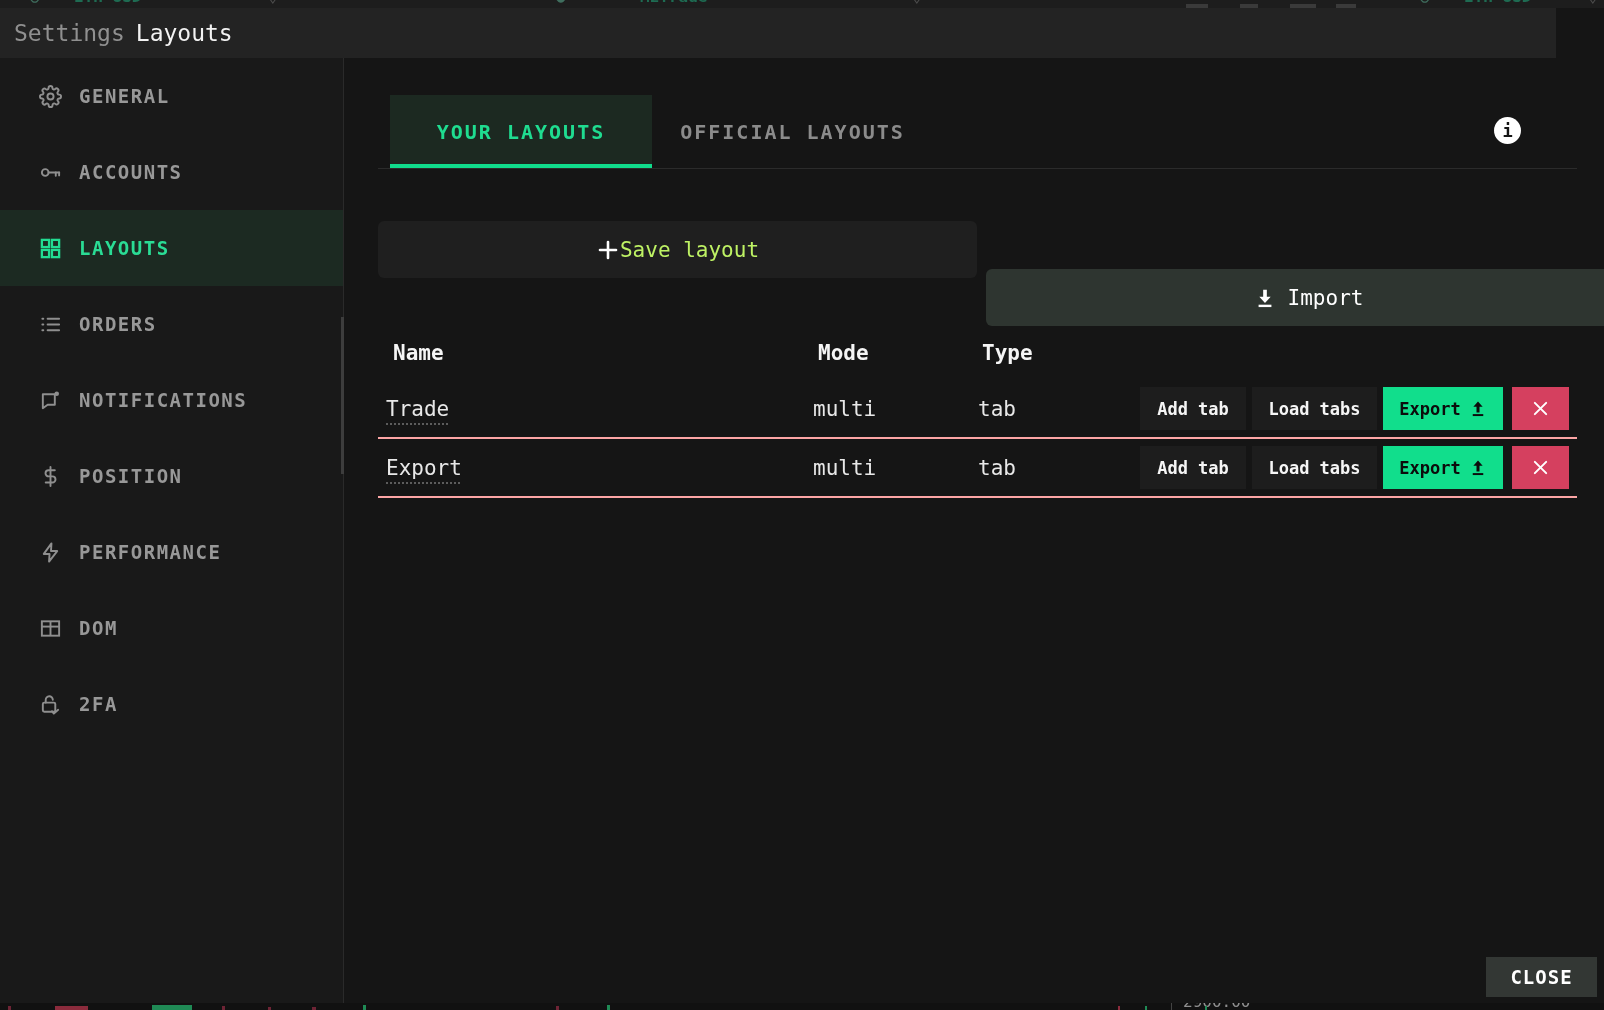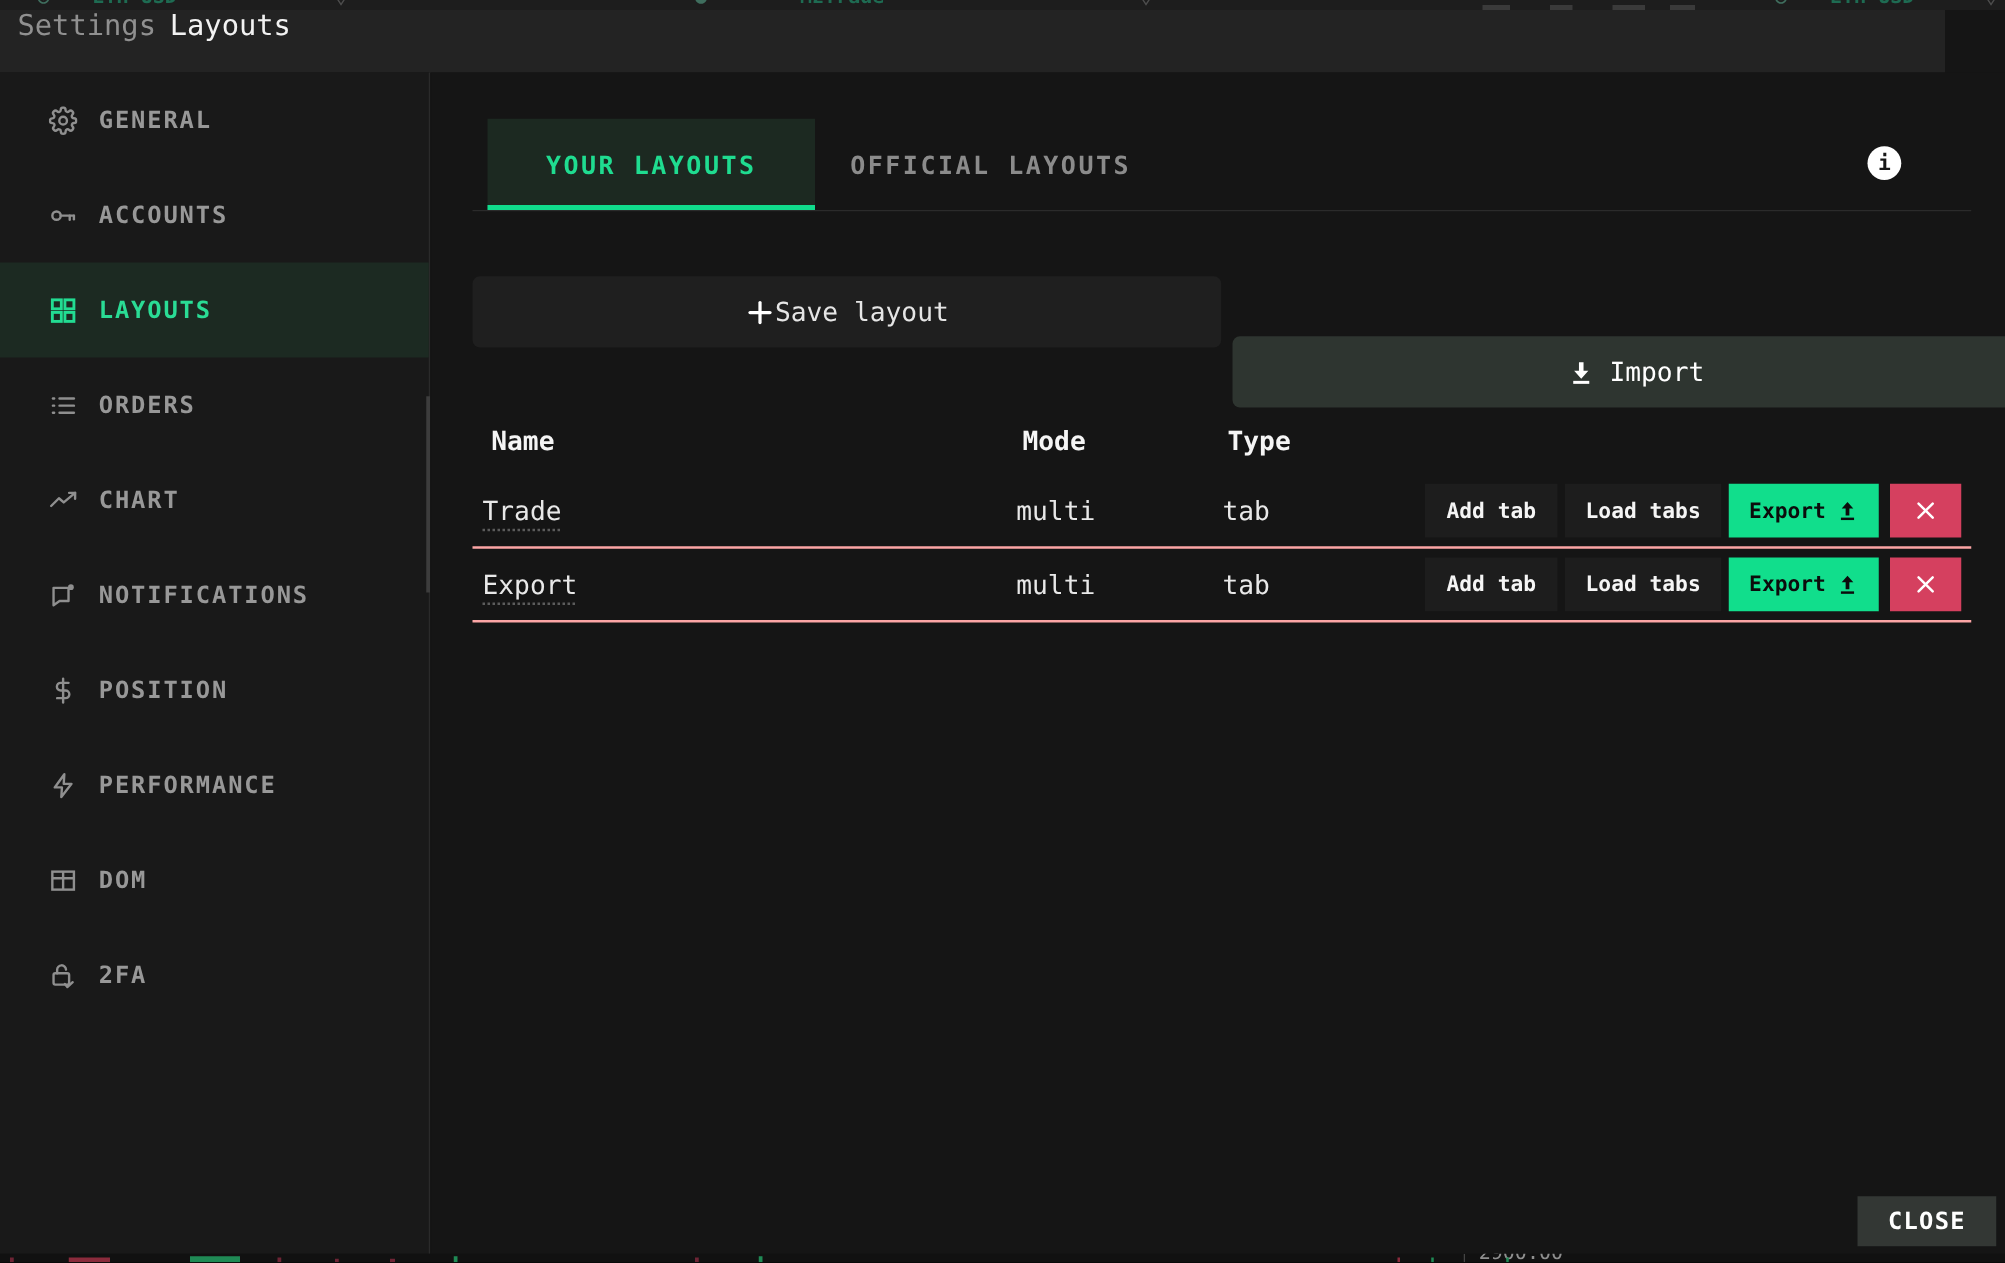--- a/index.html
+++ b/index.html
@@ -12,21 +12,21 @@
   .top-strip .frag-caret{color:#4d4d4d;font-weight:normal;}
   .top-strip .frag-icон{color:#3f6e5e;}
   .top-strip .frag-block{position:absolute;top:4px;height:4px;background:#3a3a3a;}
   .bottom-strip{position:absolute;left:0;top:1003px;width:1604px;height:7px;background:#111;overflow:hidden;}
   .bottom-strip .tick{position:absolute;bottom:0;}
   .bottom-strip .price{position:absolute;top:-11px;left:1183px;color:#8f8f8f;font-size:16px;}
   .bottom-strip .axv{position:absolute;left:1171px;top:0;width:1px;height:7px;background:#444;}
 
   
   .titlebar{position:absolute;top:8px;left:0;width:1556px;height:50px;background:#232323;
-    display:flex;padding-left:14px;box-sizing:border-box;font-size:23px;}
+    display:flex;align-items:center;padding-left:14px;box-sizing:border-box;font-size:23px;}
   .title-context{color:#909090;margin-right:11px;}
   .title-page{color:#f2f2f2;}
 
   
   .sidebar{position:absolute;top:58px;left:0;width:344px;height:945px;background:#191919;
     border-right:1px solid #2a2a2a;box-sizing:border-box;}
   .sb-item{height:76px;display:flex;align-items:center;padding-left:38px;box-sizing:border-box;cursor:pointer;}
   .sb-icon{width:24px;height:24px;margin-right:17px;color:#8f8f8f;flex:0 0 auto;display:flex;align-items:center;justify-content:center;}
   .sb-icon svg{width:23px;height:23px;}
   .sb-label{font-size:19px;font-weight:bold;letter-spacing:1.5px;color:#989898;}
@@ -40,21 +40,21 @@
   .tabbar-line{position:absolute;left:33px;top:110px;width:1199px;height:1px;background:#2b2b2b;}
   .tab{position:absolute;top:37px;height:73px;display:flex;align-items:center;justify-content:center;
     font-size:20px;font-weight:bold;letter-spacing:2px;cursor:pointer;box-sizing:border-box;}
   .tab-your{left:33px;width:262px;background:#1c2921;color:#1fdc90;margin-left:12px;}
   .tab-your .tab-underline{position:absolute;left:0;bottom:0;width:100%;height:4px;background:#10dc8c;}
   .tab-official{left:295px;width:305px;color:#8b8b8b;}
   .info-btn{position:absolute;left:1149px;top:59px;width:27px;height:27px;border-radius:50%;background:#fff;
     color:#161616;display:flex;align-items:center;justify-content:center;font-weight:bold;font-size:17px;cursor:pointer;}
 
   .btn-save{position:absolute;left:33px;top:163px;width:599px;height:57px;background:#1f1f1f;border-radius:6px;
-    display:flex;align-items:center;justify-content:center;gap:0;font-size:21px;color:#e5e5e5;cursor:pointer;}
+    display:flex;align-items:center;justify-content:center;gap:0;font-size:21px;color:#bef264;cursor:pointer;}
   .btn-import{position:absolute;left:641px;top:163px;width:645px;height:57px;background:#2e3530;border-radius:6px;
     display:flex;align-items:center;justify-content:center;gap:12px;font-size:21px;color:#fff;cursor:pointer;margin-top:48px;}
 
   
   .tbl{position:absolute;left:33px;top:267px;width:1199px;}
   .tbl-head{position:relative;height:55px;}
   .tbl-row{position:relative;height:57px;border-bottom:2px solid #fca5a5;}
   .th{position:absolute;top:50%;transform:translateY(-50%);font-weight:bold;font-size:21px;color:#f5f5f5;}
   .th-name{left:15px;}  .th-mode{left:440px;} .th-type{left:604px;}
   .td{position:absolute;top:50%;transform:translateY(-50%);font-size:21px;color:#e8e8e8;}
@@ -142,29 +142,20 @@
             <line x1="9" y1="12" x2="21" y2="12"></line>
             <line x1="9" y1="18" x2="21" y2="18"></line>
             <line x1="3.5" y1="6" x2="4.5" y2="6"></line>
             <line x1="3.5" y1="12" x2="4.5" y2="12"></line>
             <line x1="3.5" y1="18" x2="4.5" y2="18"></line>
           </svg>
       </span>
       <span class="sb-label">ORDERS</span>
     </div>
 
-    <div class="sb-item">
-      <span class="sb-icon">
-        <svg viewBox="0 0 24 24" fill="none" stroke="currentColor" stroke-width="2" stroke-linecap="round" stroke-linejoin="round">
-            <polyline points="2 16.5 8.5 10 12.5 13.5 22 5.5"></polyline>
-            <polyline points="17 5.5 22 5.5 22 10.5"></polyline>
-          </svg>
-      </span>
-      <span class="sb-label">CHART</span>
-    </div>
 
     <div class="sb-item">
       <span class="sb-icon">
         <svg viewBox="0 0 24 24" fill="none" stroke="currentColor" stroke-width="2" stroke-linejoin="round">
             <path d="M4 5.5h12.5v11H9l-5 3.5z"></path>
             <circle cx="18.5" cy="5" r="2.4" fill="currentColor" stroke="none"></circle>
           </svg>
       </span>
       <span class="sb-label">NOTIFICATIONS</span>
     </div>

